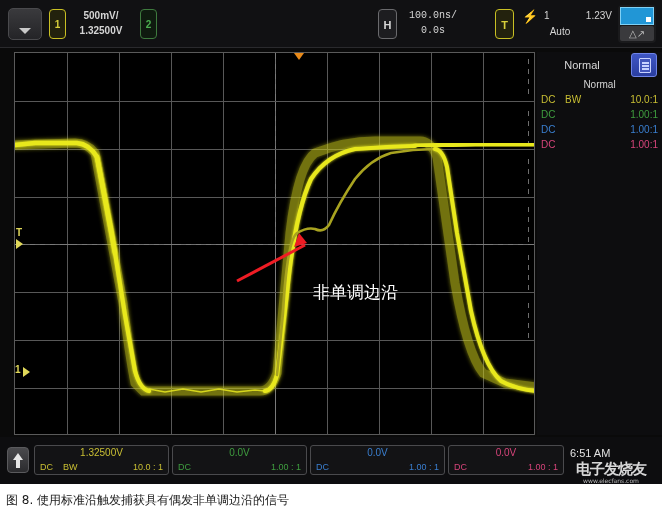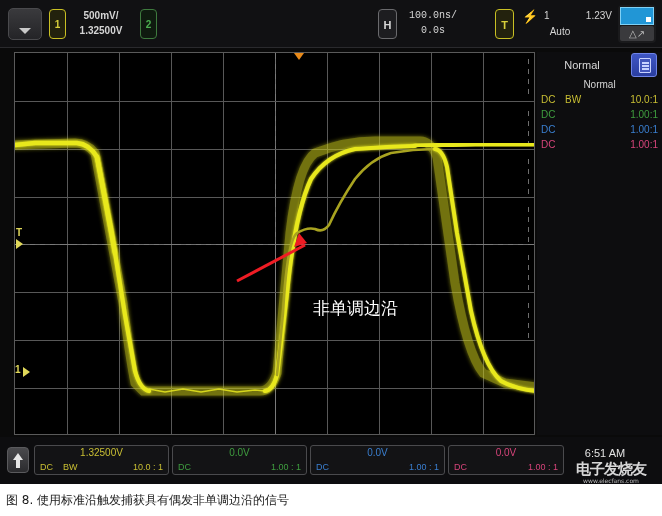--- a/index.html
+++ b/index.html
@@ -140,21 +140,21 @@
   .gnd-tri {
     position:absolute; left:8px; top:314px;
     width:0; height:0;
     border-top:5px solid transparent; border-bottom:5px solid transparent;
     border-left:7px solid #e0d85a;
   }
 
   .wavesvg { position:absolute; left:0; top:0; }
 
   .anno-text {
-    position:absolute; left:298px; top:244px;
+    position:absolute; left:298px; top:228px;
     color:#ffffff; font-size:17px;
     font-family:"DejaVu Sans", sans-serif;
     white-space:nowrap;
   }
 
   
   .sidepanel {
     position:absolute; left:537px; top:52px;
     width:125px; height:383px;
     background:#0d0d0f;
@@ -225,21 +225,21 @@
   .bb-v {
     position:absolute; left:0; top:1px; width:100%;
     font-size:10px; text-align:center;
   }
   .bb-sub { position:absolute; left:0; top:16px; width:100%; height:13px; }
   .bb-sub .c { position:absolute; left:5px; font-size:9px; }
   .bb-sub .b { position:absolute; left:28px; font-size:9px; }
   .bb-sub .r { position:absolute; right:5px; font-size:9px; }
   .clock {
     position:absolute; left:570px; top:10px; width:70px;
-    color:#e2e2e2; font-size:11px; text-align:center;
+    color:#e2e2e2; font-size:11px; 
   }
   .watermark {
     position:absolute; left:562px; top:24px;
     width:98px; height:24px;
     color:rgba(255,255,255,0.92);
     font-size:15px; font-weight:bold;
     font-family:"DejaVu Sans", sans-serif;
     text-align:center; line-height:16px;
     letter-spacing:-1px;
     opacity:0.9;

